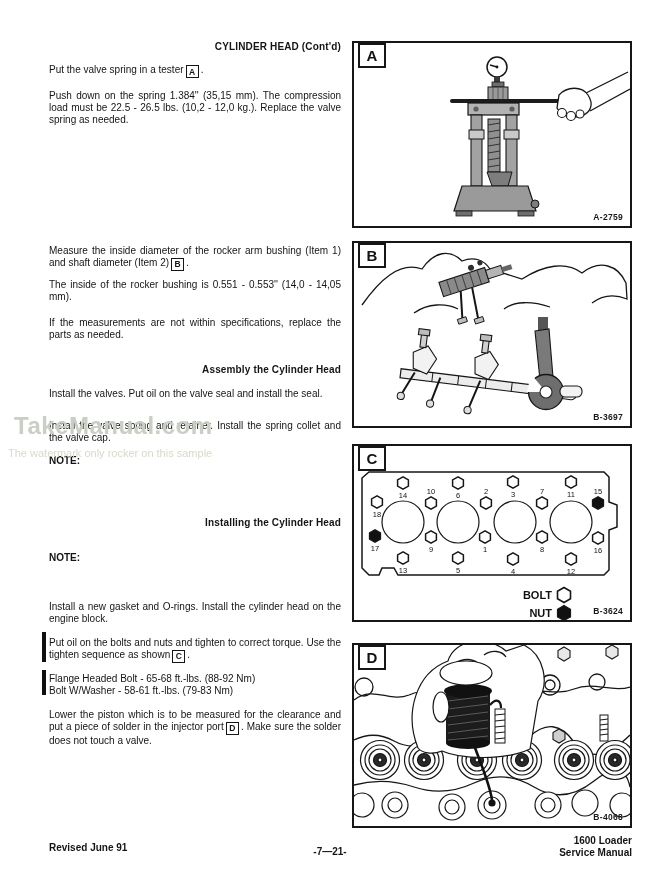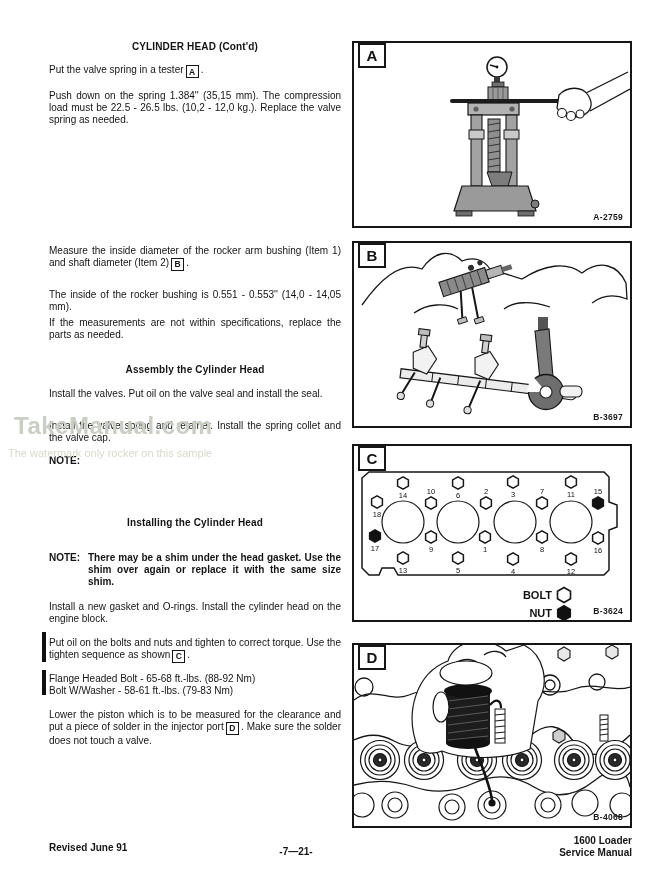--- a/index.html
+++ b/index.html
@@ -4,21 +4,21 @@
 <style>
   html,body{margin:0;padding:0;}
   body{
     width:660px;height:873px;position:relative;overflow:hidden;
     background:#ffffff;color:#121212;
     font-family:"Liberation Sans", sans-serif;
   }
   
   .blk{position:absolute;left:49px;width:292px;font-size:10px;line-height:11.8px;
        text-align:justify;color:#141414;}
-  .hd{font-weight:bold;text-align:center;letter-spacing:.15px;}
+  .hd{font-weight:bold;text-align:right;letter-spacing:.15px;}
   .spec{text-align:left;}
   .note{padding-left:39px;box-sizing:border-box;font-weight:bold;}
   .note .nlabel{position:absolute;left:0;top:0;font-weight:bold;}
   .refbox{display:inline-block;border:1.3px solid #161616;font-weight:bold;
           font-size:8.5px;line-height:8.5px;padding:1.5px 2.5px 1px;margin:0 2px;
           vertical-align:-1.5px;background:#fff;}
   .revbar{position:absolute;left:42px;width:4px;background:#101010;}
   
   .wm-title{position:absolute;left:14px;top:412px;font-size:24px;font-weight:bold;
             color:#c9cfc3;letter-spacing:.5px;white-space:nowrap;}
@@ -27,53 +27,53 @@
   .figure{position:absolute;left:352px;width:280px;border:2px solid #161616;
           background:#fff;box-sizing:border-box;}
   .figlabel{position:absolute;left:4px;top:0px;width:24px;height:21px;border:2px solid #161616;
             font-weight:bold;font-size:15px;line-height:21px;text-align:center;background:#fff;z-index:3;}
   .figcode{position:absolute;right:7px;bottom:4px;font-size:8.5px;font-weight:bold;
            letter-spacing:.3px;color:#1a1a1a;z-index:3;}
   .figure svg{position:absolute;left:0;top:0;width:100%;height:100%;}
   
   .foot{position:absolute;font-size:10px;font-weight:bold;color:#141414;}
   #f-left{left:49px;top:842px;}
-  #f-center{left:0;top:846px;width:592px;text-align:center;}
+  #f-center{left:0;top:846px;width:592px;text-align:center;padding-left:34px;}
   #f-right{right:28px;top:835px;text-align:right;line-height:12px;}
   
   .ln{stroke:#161616;stroke-width:1.3;fill:none;}
   .hexlbl{font-size:7.5px;fill:#111;text-anchor:middle;font-family:"Liberation Sans",sans-serif;}
   .legtxt{font-size:11px;font-weight:bold;fill:#111;text-anchor:end;font-family:"Liberation Sans",sans-serif;}
 </style>
 </head>
 <body>
 
 <div class="blk hd" style="top:41px">CYLINDER HEAD (Cont'd)</div>
 
 <div class="blk" style="top:64px"><span>Put the valve spring in a tester</span><span class="refbox">A</span><span>.</span></div>
 
 <div class="blk" style="top:90px">Push down on the spring 1.384'' (35,15 mm). The compression load must be 22.5 - 26.5 lbs. (10,2 - 12,0 kg.). Replace the valve spring as needed.</div>
 
 <div class="blk" style="top:245px"><span>Measure the inside diameter of the rocker arm bushing (Item 1) and shaft diameter (Item 2)</span><span class="refbox">B</span><span>.</span></div>
 
-<div class="blk" style="top:289px">The inside of the rocker bushing is 0.551 - 0.553'' (14,0 - 14,05 mm).</div>
+<div class="blk" style="top:279px">The inside of the rocker bushing is 0.551 - 0.553'' (14,0 - 14,05 mm).</div>
 
 <div class="blk" style="top:317px">If the measurements are not within specifications, replace the parts as needed.</div>
 
 <div class="blk hd" style="top:364px">Assembly the Cylinder Head</div>
 
 <div class="blk" style="top:388px">Install the valves. Put oil on the valve seal and install the seal.</div>
 
 <div class="blk" style="top:420px">Install the valve spring and retainer. Install the spring collet and the valve cap.</div>
 
 <div class="blk note" style="top:455px"><span class="nlabel">NOTE:</span></div>
 
 <div class="blk hd" style="top:517px">Installing the Cylinder Head</div>
 
-<div class="blk note" style="top:552px"><span class="nlabel">NOTE:</span><span>There may be a shim under the head gasket. Use the shim over again or replace it with the same size shim.</span></div>
+<div class="blk note" style="top:552px"><span class="nlabel">NOTE:</span></div>
 
 <div class="blk" style="top:601px">Install a new gasket and O-rings. Install the cylinder head on the engine block.</div>
 
 <div class="blk" style="top:637px"><span>Put oil on the bolts and nuts and tighten to correct torque. Use the tighten sequence as shown</span><span class="refbox">C</span><span>.</span></div>
 
 <div class="blk spec" style="top:673px">Flange Headed Bolt - 65-68 ft.-lbs. (88-92 Nm)</div>
 <div class="blk spec" style="top:685px">Bolt W/Washer - 58-61 ft.-lbs. (79-83 Nm)</div>
 
 <div class="blk" style="top:709px"><span>Lower the piston which is to be measured for the clearance and put a piece of solder in the injector port</span><span class="refbox">D</span><span>. Make sure the solder does not touch a valve.</span></div>
 

